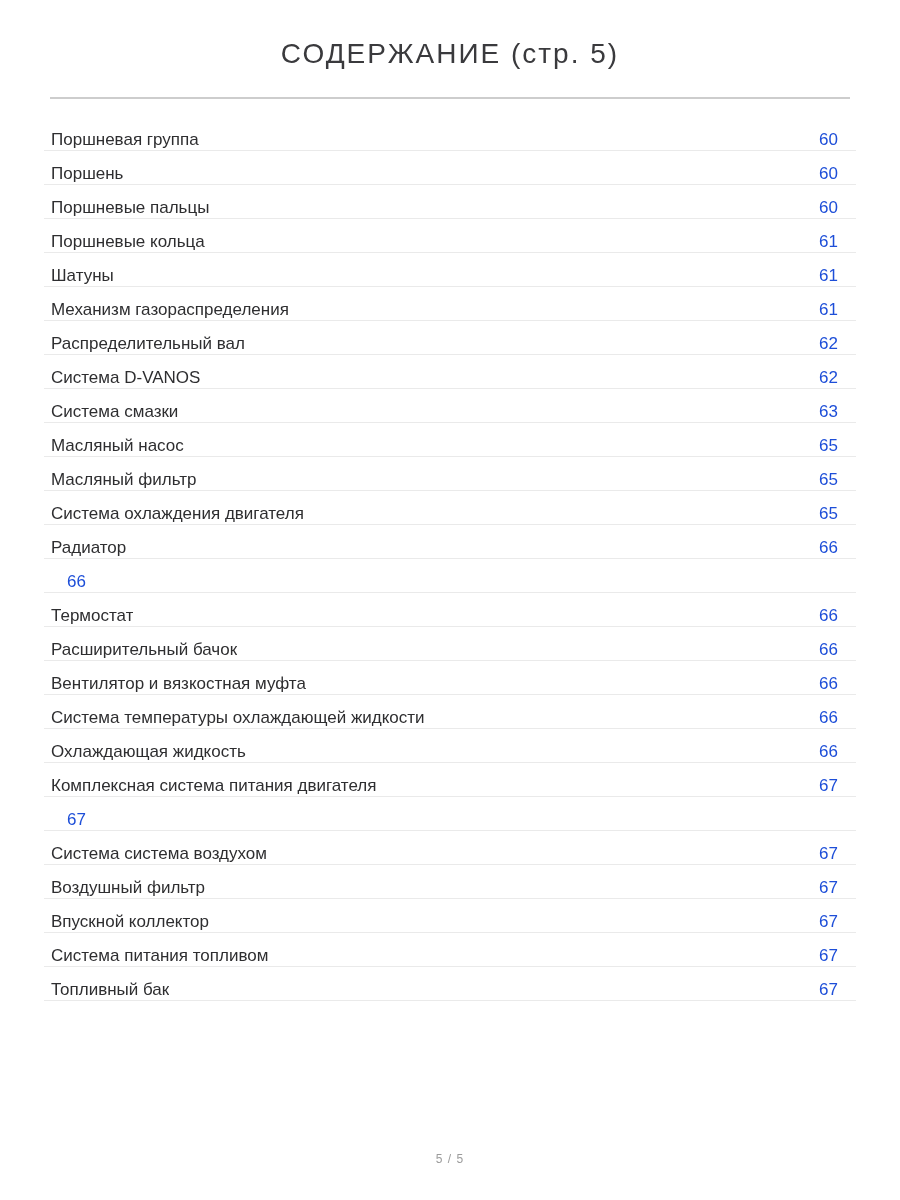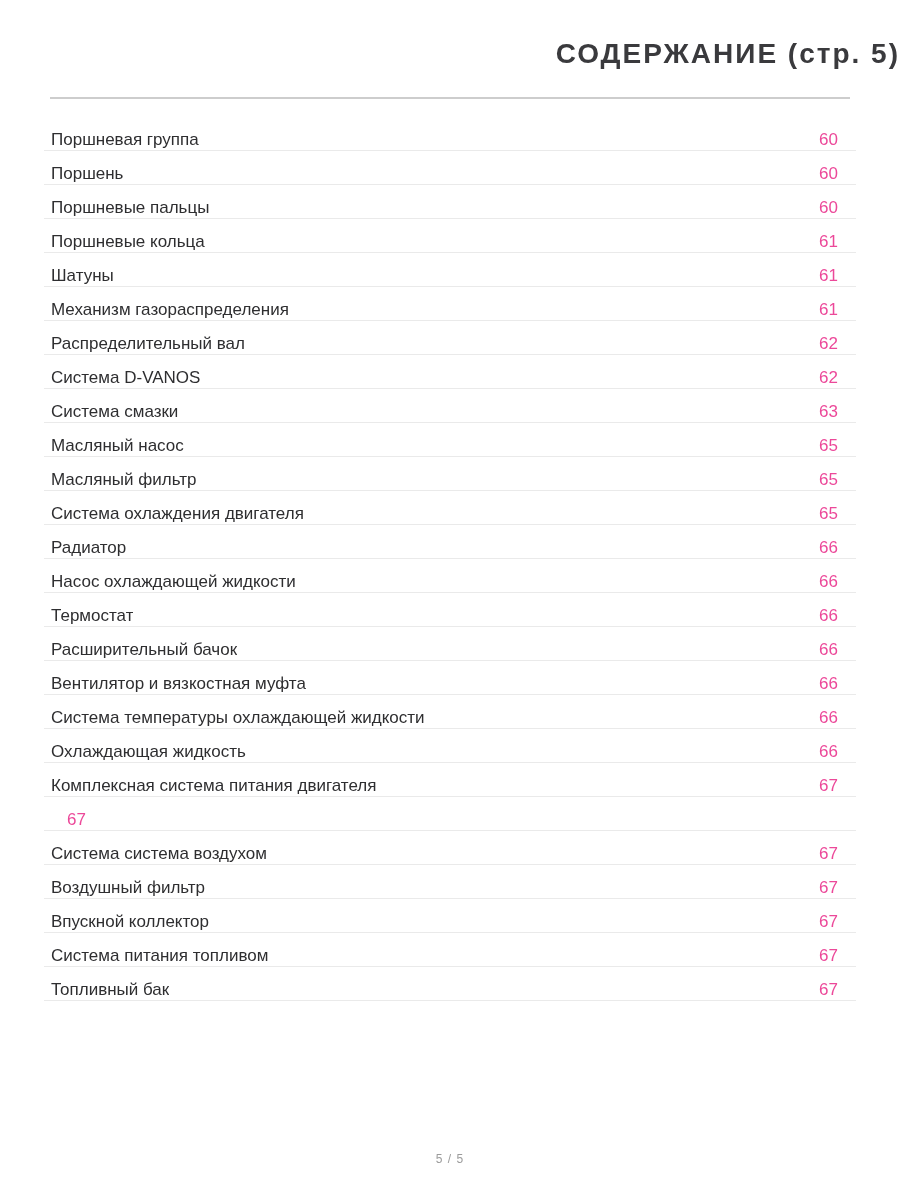--- a/index.html
+++ b/index.html
@@ -13,23 +13,23 @@
     overflow: hidden;
   }
   .page {
     width: 900px;
     height: 1200px;
     position: relative;
     background: #ffffff;
   }
   .toc-title {
     padding-top: 38px;
-    text-align: right;
+    text-align: center;
     font-size: 28px;
-    font-weight: bold;
+    font-weight: normal;
     letter-spacing: 2px;
     color: #3a3a3d;
   }
   .head-rule {
     margin: 27px 50px 0 50px;
     height: 2px;
     background: #cdcdcd;
   }
   .toc-list {
     margin: 0 44px;
@@ -46,21 +46,21 @@
     cursor: pointer;
   }
   .toc-label {
     font-size: 17px;
     color: #2e2e30;
     white-space: nowrap;
     overflow: hidden;
   }
   .toc-page {
     font-size: 17px;
-    color: #ec4899;
+    color: #1d4ed8;
     flex: none;
     padding-left: 16px;
   }
   .page-footer {
     position: absolute;
     bottom: 34px;
     left: 0;
     width: 100%;
     text-align: center;
     font-size: 12px;
@@ -138,21 +138,20 @@
         <span class="toc-label">Система охлаждения двигателя</span>
         <span class="toc-page">65</span>
       </li>
 
       <li class="toc-row">
         <span class="toc-label">Радиатор</span>
         <span class="toc-page">66</span>
       </li>
 
       <li class="toc-row">
-        <span class="toc-label">Насос охлаждающей жидкости</span>
         <span class="toc-page">66</span>
       </li>
 
       <li class="toc-row">
         <span class="toc-label">Термостат</span>
         <span class="toc-page">66</span>
       </li>
 
       <li class="toc-row">
         <span class="toc-label">Расширительный бачок</span>

